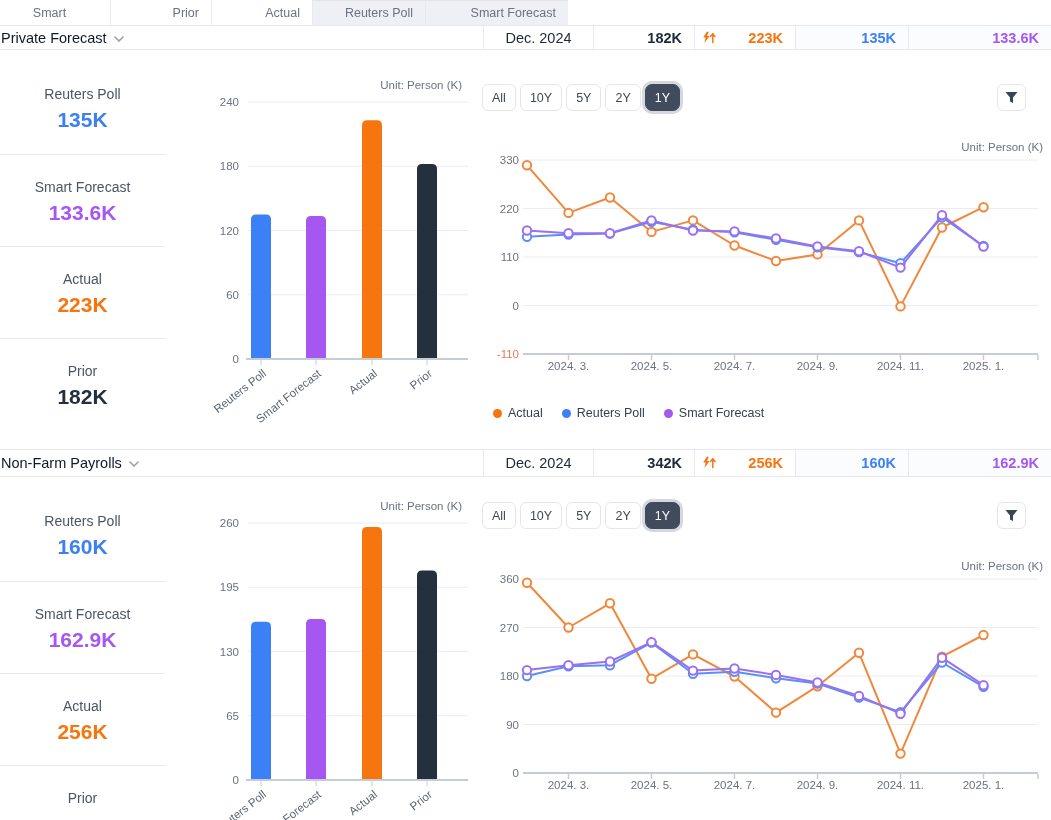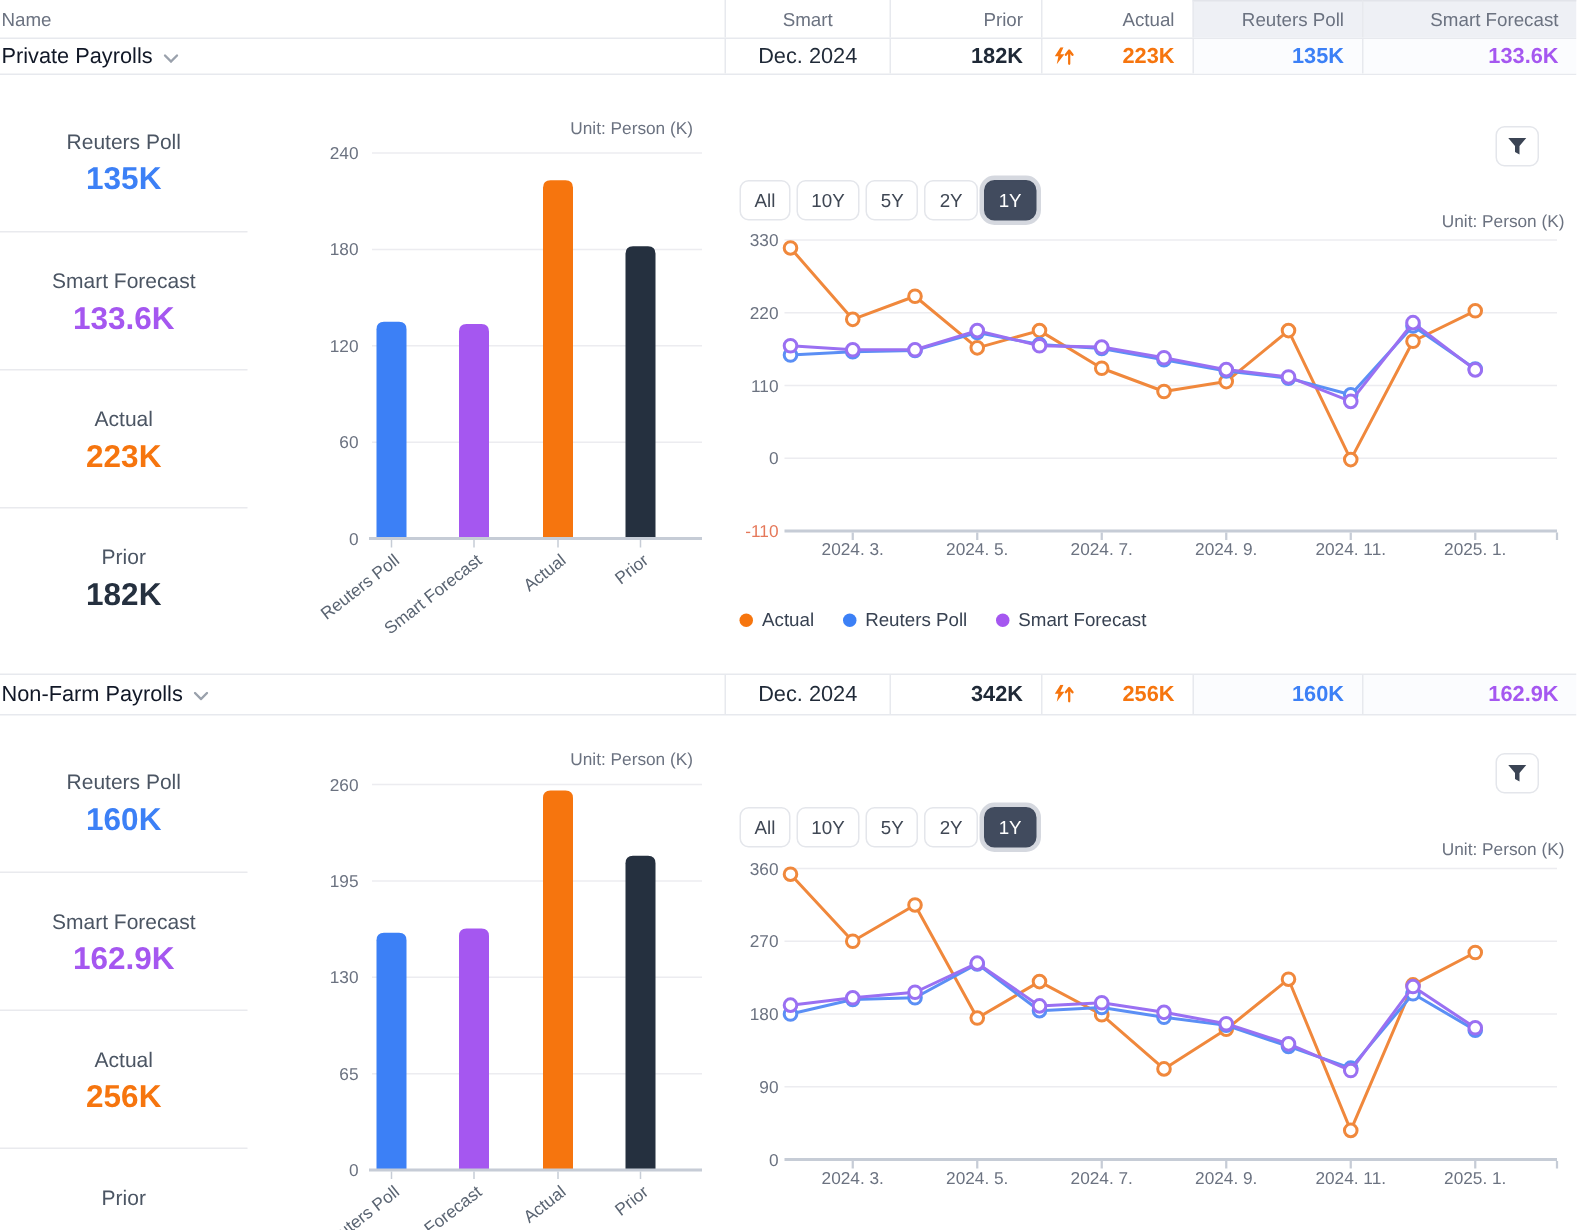--- a/index.html
+++ b/index.html
@@ -37,21 +37,21 @@
   .summary { position:absolute; left:0; top:12px; width:165px; }
   .sum-item { height:92px; text-align:center; padding-top:24px; }
   .sum-item + .sum-item { border-top:1px solid #e9eaee; }
   .sum-label { font-size:14px; color:#4b5563; }
   .sum-value { margin-top:6px; font-size:21px; font-weight:600; }
 
   .barchart { position:absolute; left:200px; width:280px; height:378px; }
   .sec1 .barchart { top:0; }
   .sec2 .barchart { top:-6px; }
 
-  .ranges { position:absolute; left:493px; display:flex; align-items:flex-start;margin-top:36px; }
+  .ranges { position:absolute; left:482px; display:flex; align-items:flex-start; }
   .sec1 .ranges { top:34px; }
   .sec2 .ranges { top:25px; }
   .rbtn { display:inline-flex; align-items:center; justify-content:center; height:27px;
     padding:0 9px; background:#fff; border:1px solid #e4e6eb; border-radius:6px;
     color:#3f4754; font-size:12.5px; margin-right:4px; cursor:pointer; }
   .rbtn.sel { background:#414b5e; border-color:#414b5e; color:#fff; border-radius:7px;
     box-shadow:0 0 0 3px #d5d8df; position:relative; z-index:2; font-weight:500; }
 
   .filter-btn { position:absolute; right:25px; width:29px; height:27px; background:#fff;
     border:1px solid #e4e6eb; border-radius:6px; display:flex; align-items:center;
@@ -67,32 +67,31 @@
   .legend-item { display:flex; align-items:center; margin-right:19px; cursor:pointer; }
   .legend-dot { width:9px; height:9px; border-radius:50%; margin-right:6px; }
   .legend-txt { font-size:12.5px; color:#374151; }
 
   svg text { font-family:"Liberation Sans", sans-serif; }
 </style>
 </head>
 <body>
 
 <div class="trow thead">
-  <div class="cell c-name">Name</div>
   <div class="cell c-period">Smart</div>
   <div class="cell c-prior">Prior</div>
   <div class="cell c-actual">Actual</div>
   <div class="cell c-rpoll shaded">Reuters Poll</div>
   <div class="cell c-sfc shaded">Smart Forecast</div>
 </div>
 
 <div class="trow datarow row1">
   <div class="cell c-name">
     <span class="name-lbl">
-        <span>Private Payrolls</span>
+        <span>Private Forecast</span>
       <svg class="chev" width="10" height="6" viewBox="0 0 10 6">
           <path d="M1 1l4 4 4-4" fill="none" stroke="#9aa1ac" stroke-width="1.6" stroke-linecap="round"></path>
         </svg>
     </span>
   </div>
   <div class="cell c-period">
       <span class="period-val">Dec. 2024</span>
     </div>
   <div class="cell c-prior">
       <span class="val">182K</span>

